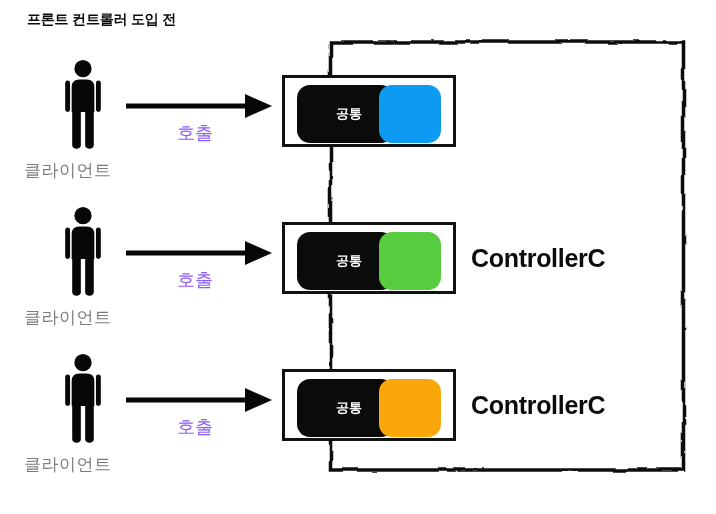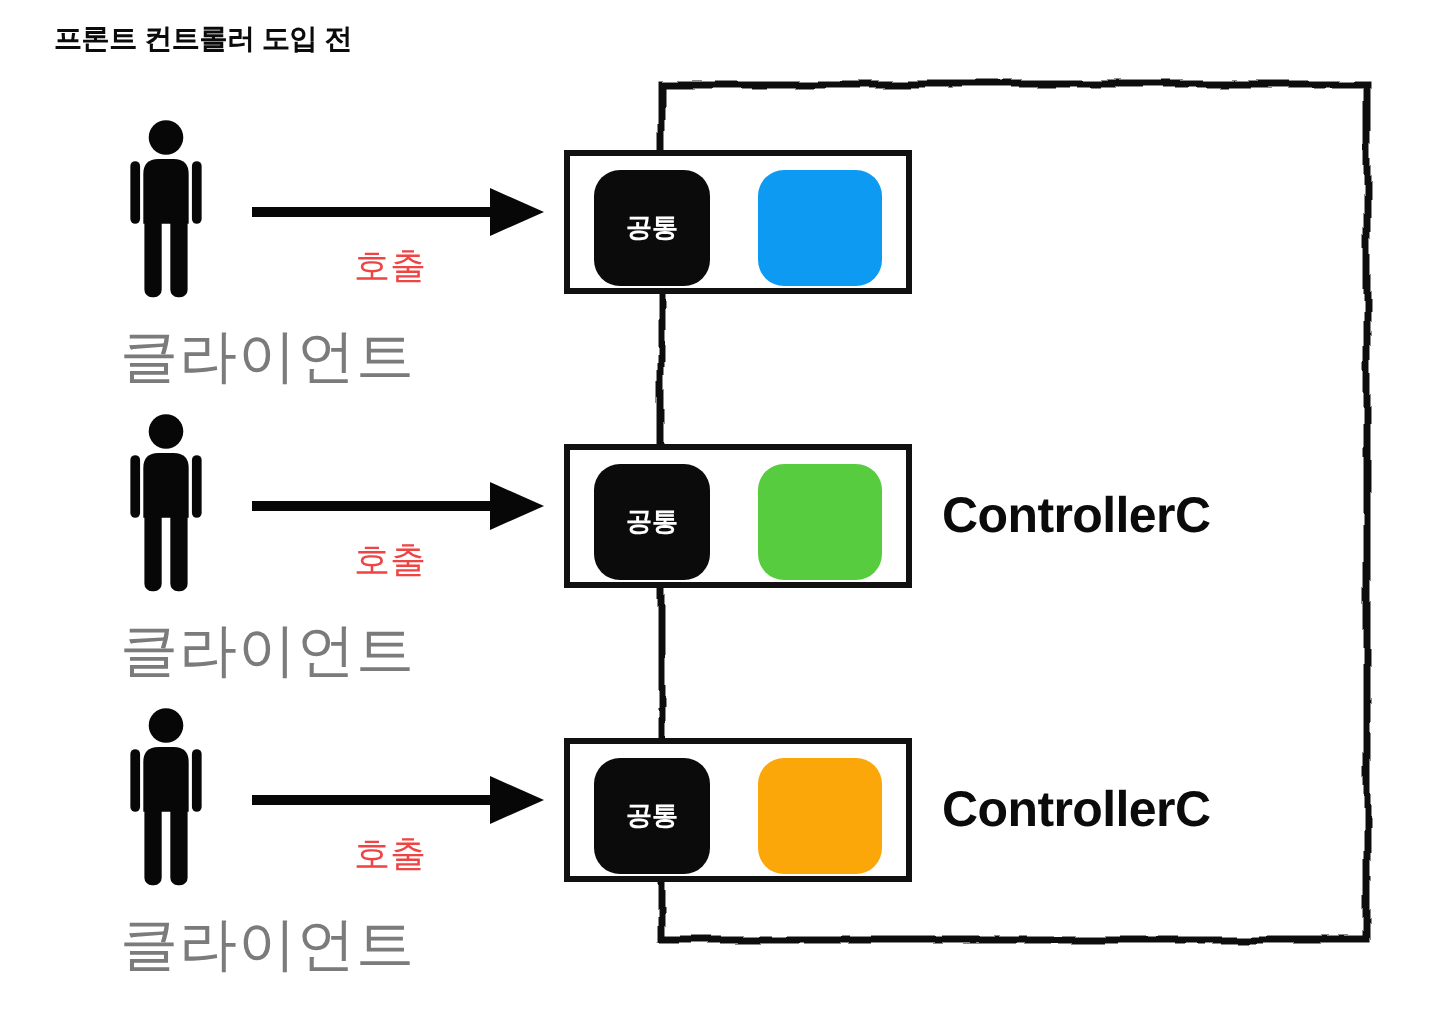--- a/index.html
+++ b/index.html
@@ -21,40 +21,40 @@
 
   .row{position:absolute;left:0;width:716px;height:140px;z-index:1;}
   .row-1{top:56px;}
   .row-2{top:203px;}
   .row-3{top:350px;}
 
   .person-icon{position:absolute;left:56px;top:3px;width:54px;height:108px;}
 
   .client-label{
     position:absolute;left:24px;top:103px;width:120px;
-    font-size:29px;color:#7b7b7b;text-align:left;
-    letter-spacing:0.5px;white-space:nowrap;margin-left:36px;
+    font-size:17px;color:#7b7b7b;text-align:left;
+    letter-spacing:0.5px;white-space:nowrap;
   }
 
   .call-arrow{position:absolute;left:126px;top:37px;width:146px;height:26px;}
 
   .call-label{
     position:absolute;left:152px;top:65px;width:86px;
-    font-size:18px;color:#ef4444;text-align:center;
+    font-size:18px;color:#8b5cf6;text-align:center;
   }
 
   .controller-box{
     position:absolute;left:282px;top:19px;width:168px;height:66px;
     background:#ffffff;border:3px solid #111111;
     display:flex;align-items:center;
   }
   .common-chip{
     position:absolute;left:12px;top:7px;width:58px;height:58px;
     background:#0b0b0b;border-radius:13px;
-    display:flex;align-items:center;justify-content:center;
+    display:flex;align-items:center;padding-left:39px;
   }
   .common-chip span{
     color:#ffffff;font-size:13px;font-weight:bold;letter-spacing:0px;
   }
   .color-chip{
     position:absolute;left:94px;top:7px;width:62px;height:58px;
     border-radius:13px;background:#999;
   }
 
   .controller-label{

